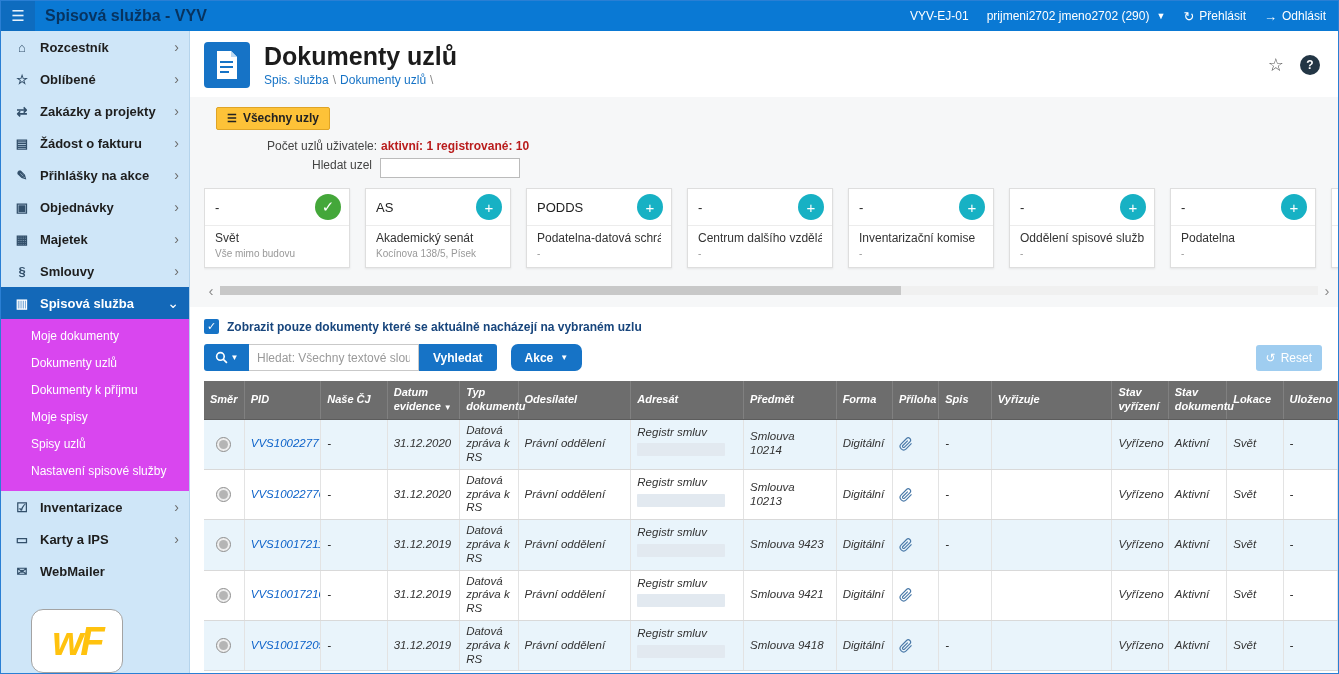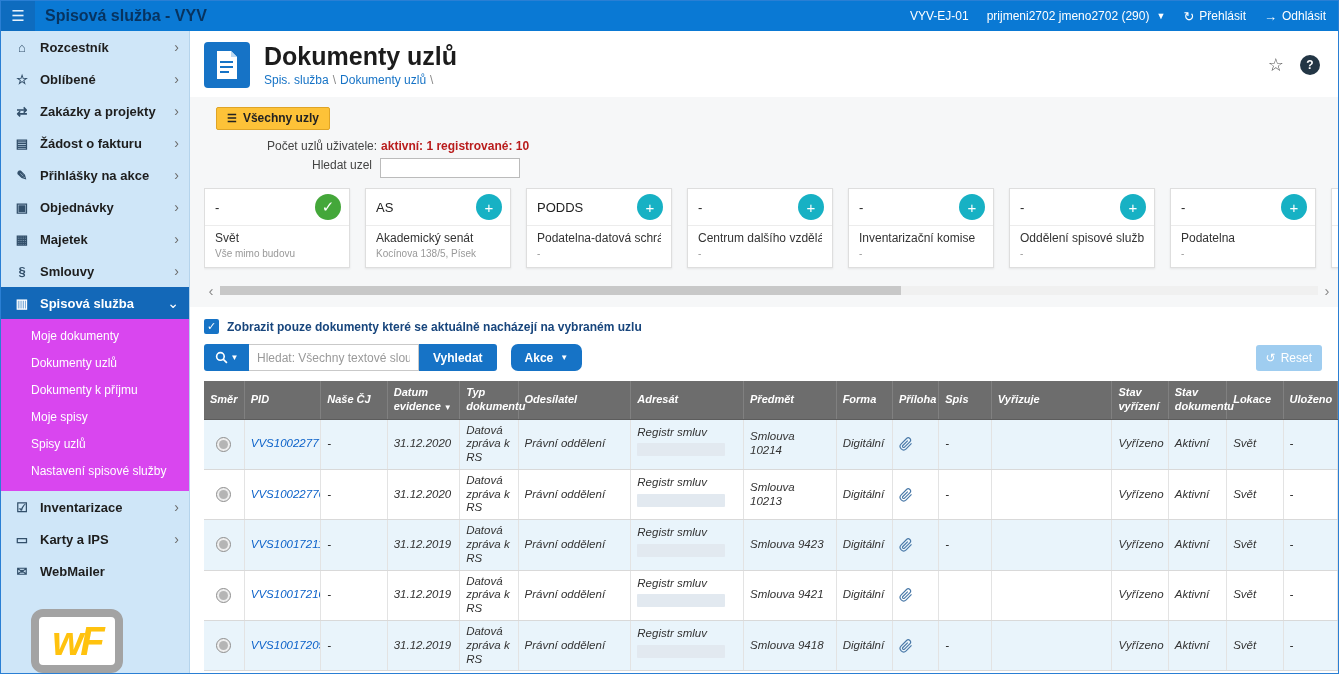--- a/index.html
+++ b/index.html
@@ -21,21 +21,21 @@
   .main { flex:1; display:flex; flex-direction:column; background:#fff; min-width:0; overflow:hidden; }
 
   
   .nav-item { height:32px; display:flex; align-items:center; padding:0 10px 0 13px; gap:10px; font-size:13px; font-weight:600; color:#1d1d1d; cursor:pointer; flex:0 0 32px; }
   .nav-item .nicon { width:16px; text-align:center; font-size:13px; color:#33506b; }
   .nav-item .chev { margin-left:auto; color:#6c6c6c; font-size:14px; font-weight:400; }
   .nav-item.active { background:#1368b8; color:#fff; }
   .nav-item.active .nicon, .nav-item.active .chev { color:#fff; }
   .submenu { background:#d946ef; padding:3px 0 7px 0; flex:0 0 auto; }
   .sub-item { height:27px; display:flex; align-items:center; padding-left:30px; color:#fff; font-size:12px; cursor:pointer; }
-  .logo-box { width:92px; height:82px; border:8px solid #a3a3a3; border-radius:12px; background:#fff; margin:22px 0 0 30px; display:flex; align-items:center; justify-content:center; }
+  .logo-box { width:92px; height:82px; border:1px solid #a3a3a3; border-radius:12px; background:#fff; margin:22px 0 0 30px; display:flex; align-items:center; justify-content:center; }
   .logo-box span { color:#ffc20e; font-weight:900; font-size:40px; font-style:italic; letter-spacing:-3px; }
 
   
   .page-header { display:flex; align-items:center; padding:11px 18px 9px 14px; background:#fff; flex:0 0 auto; }
   .doc-icon { width:46px; height:46px; background:#1673c6; border-radius:4px; display:flex; align-items:center; justify-content:center; flex:0 0 46px; }
   .ph-text { margin-left:14px; }
   .page-title { font-size:25px; font-weight:600; color:#1c1c1c; line-height:1.1; }
   .breadcrumb { font-size:12px; margin-top:3px; color:#1673c6; }
   .breadcrumb .sep { color:#8a8a8a; margin:0 4px; }
   .ph-icons { margin-left:auto; display:flex; align-items:center; gap:16px; }

